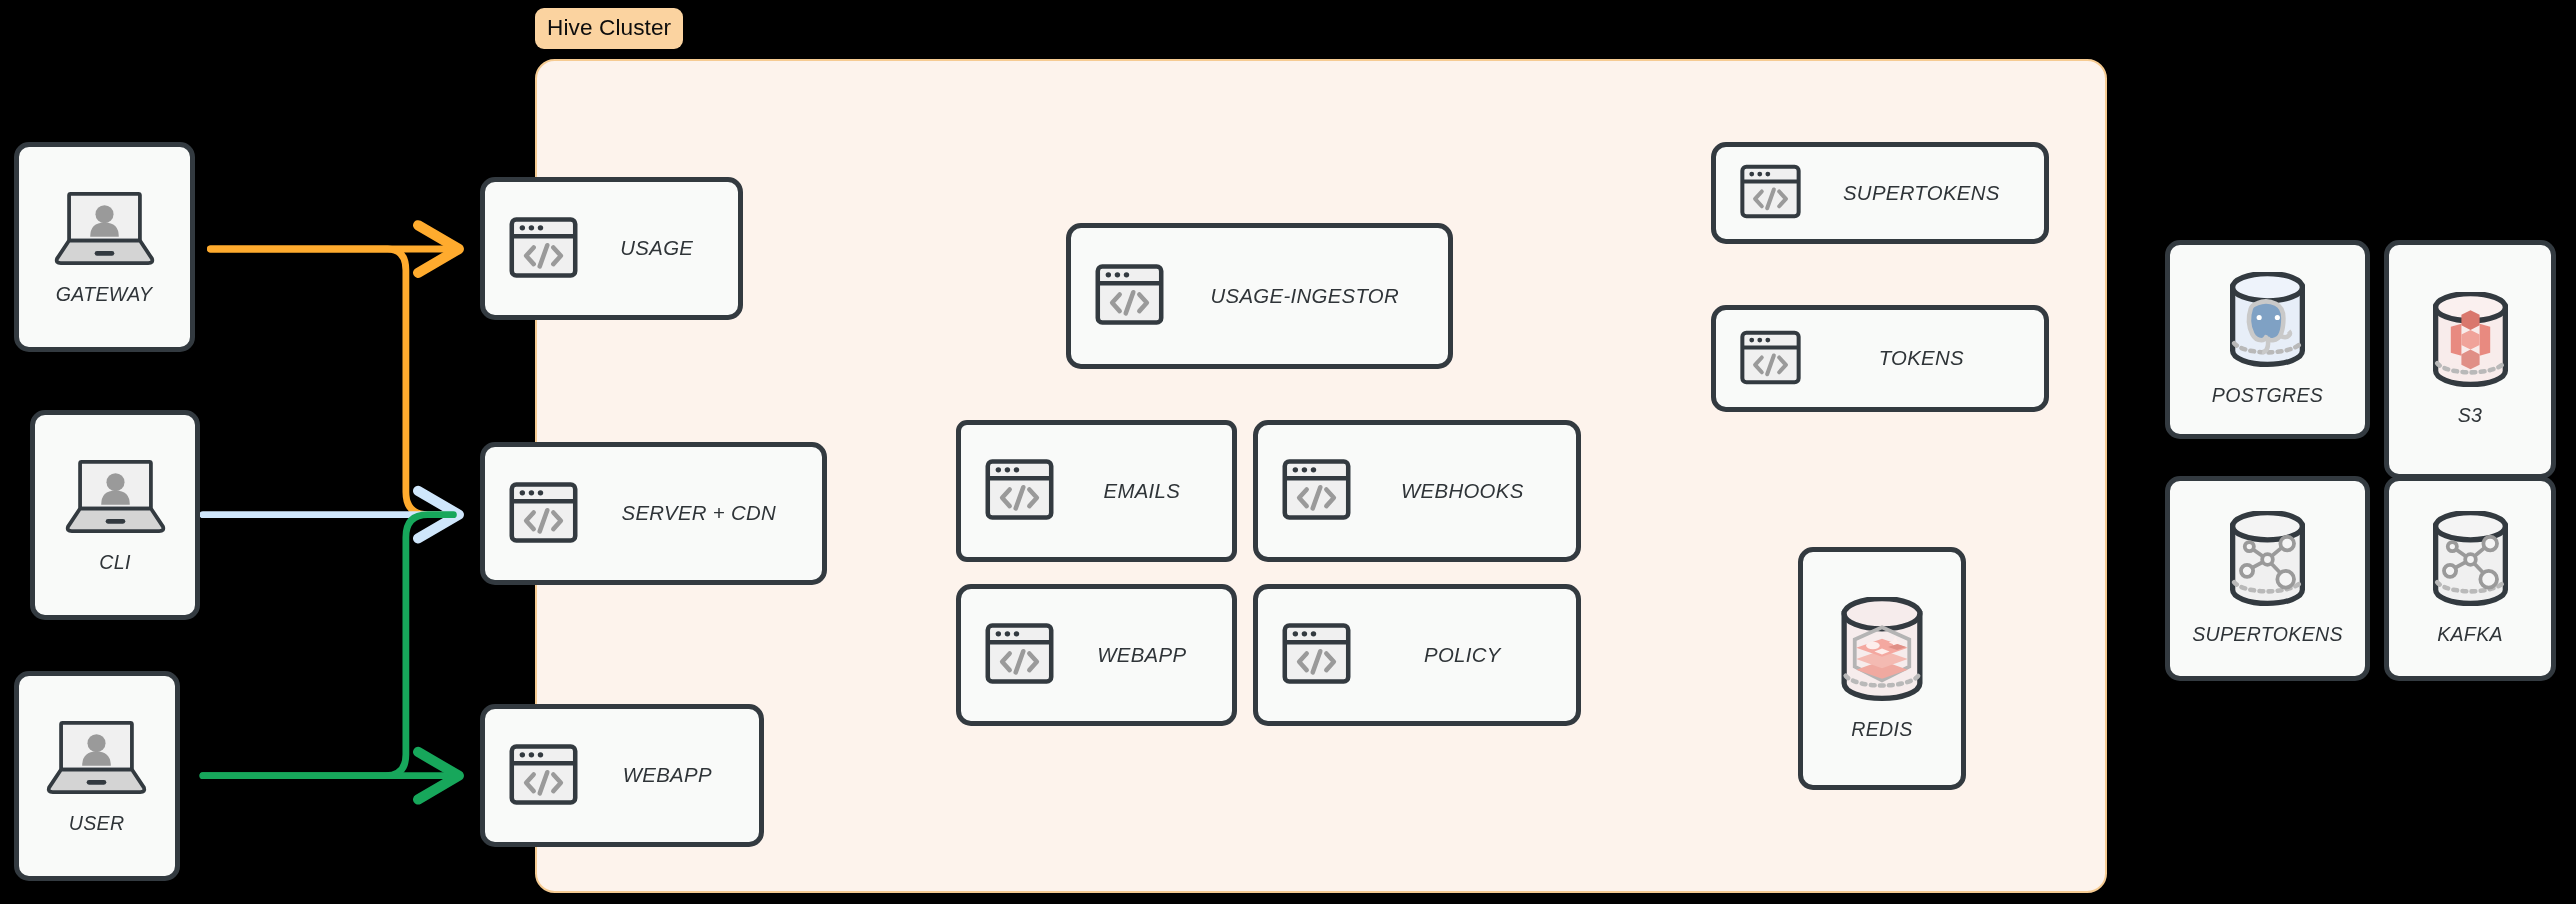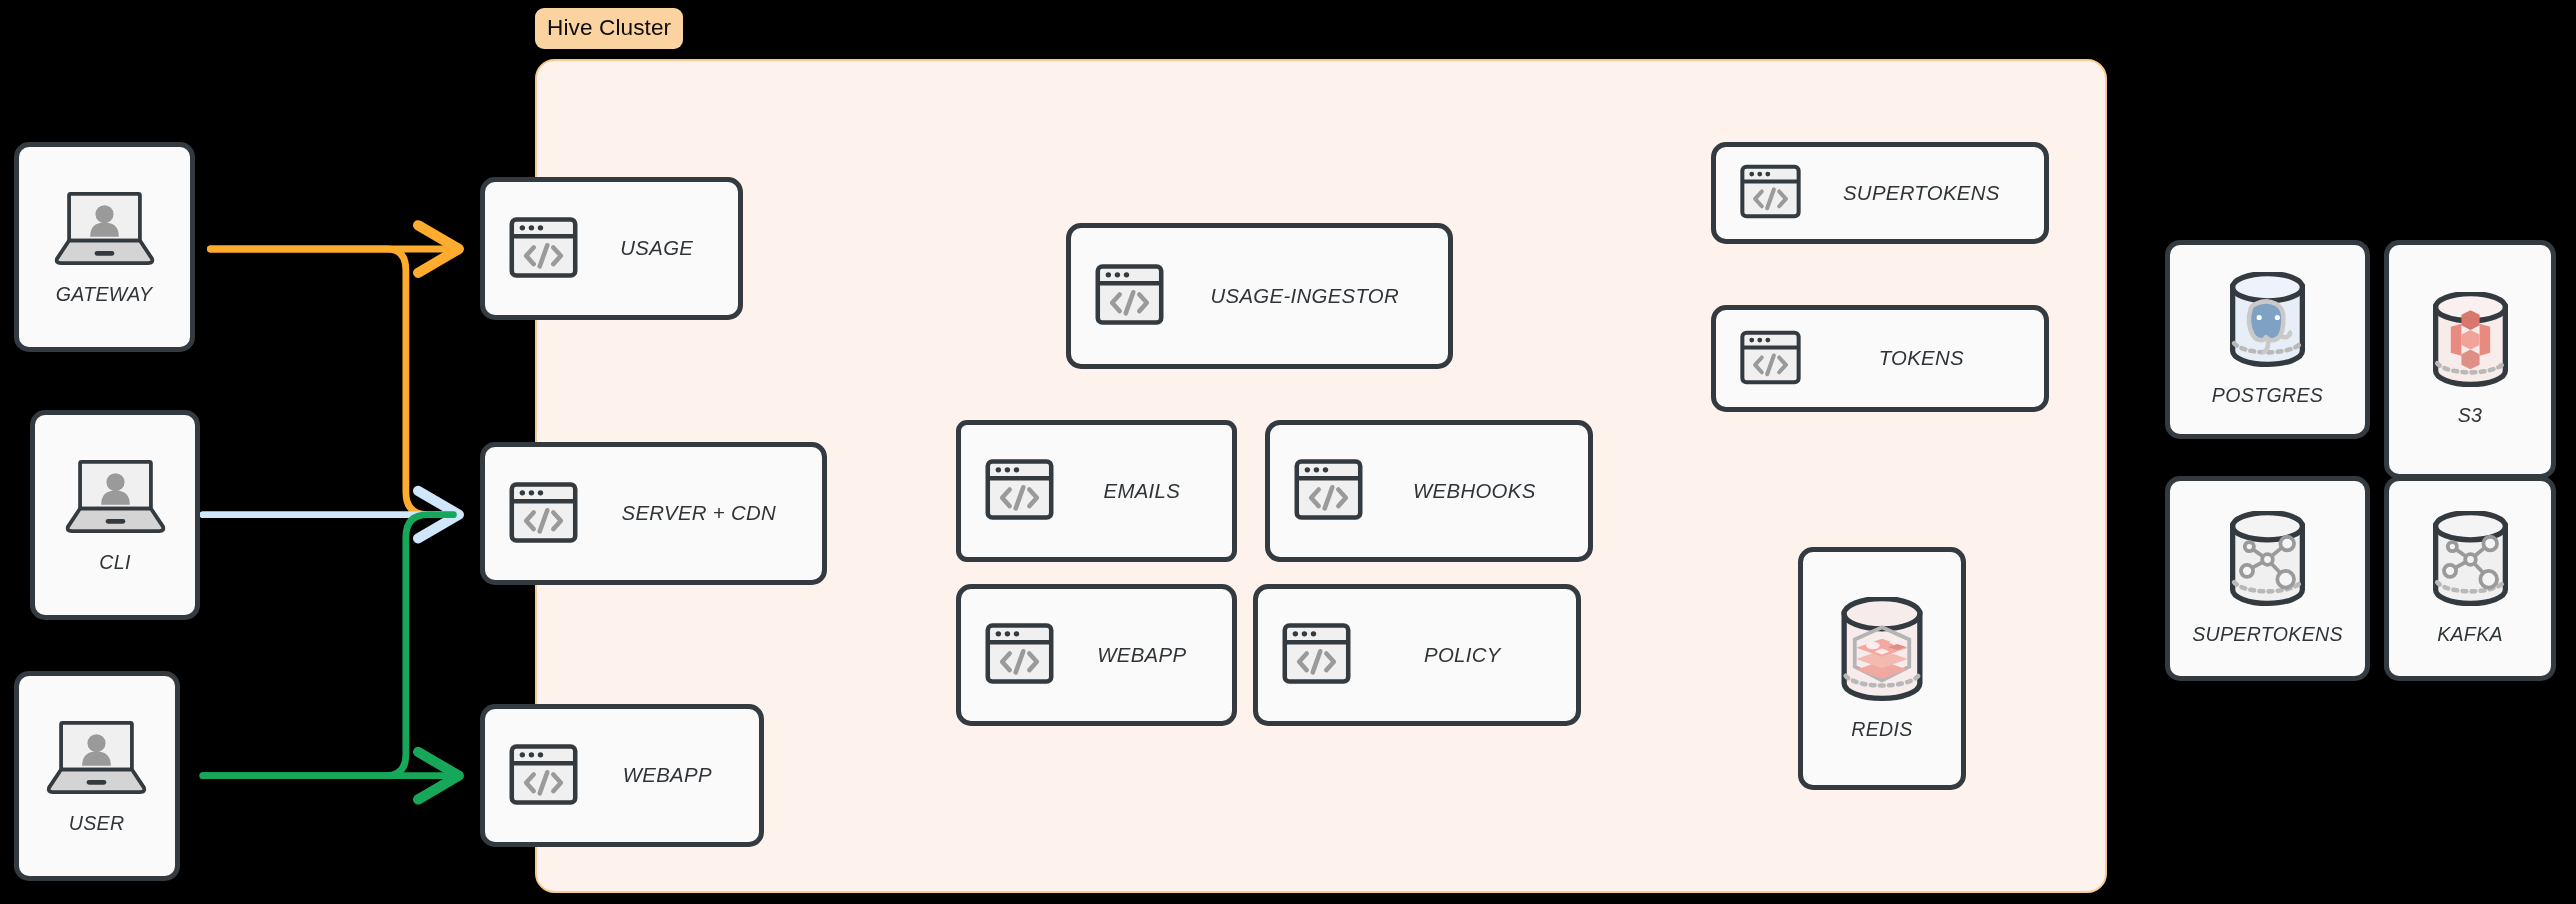--- a/index.html
+++ b/index.html
@@ -227,21 +227,21 @@
         <circle cx="31" cy="21" r="3.6" fill="#333a40"></circle>
         <circle cx="43" cy="21" r="3.6" fill="#333a40"></circle>
         <path d="M34 47 L24 58 L34 69" fill="none" stroke="#9a9a9a" stroke-width="6" stroke-linecap="round" stroke-linejoin="round"></path>
         <path d="M60 47 L70 58 L60 69" fill="none" stroke="#9a9a9a" stroke-width="6" stroke-linecap="round" stroke-linejoin="round"></path>
         <line x1="52" y1="44" x2="42" y2="72" stroke="#9a9a9a" stroke-width="6" stroke-linecap="round"></line>
       </svg>
     </span>
     <span class="nlabel">EMAILS</span>
   </div>
 
-  <div class="node h" style="left:1253px; top:420px; width:328px; height:142px;margin-left:12px;">
+  <div class="node h" style="left:1253px; top:420px; width:328px; height:142px;">
     <span class="nicon">
       <svg width="71" height="71" viewBox="0 0 94 94" xmlns="http://www.w3.org/2000/svg">
         <rect x="5" y="10" width="84" height="74" rx="6" fill="#f0f0f0" stroke="#333a40" stroke-width="6"></rect>
         <line x1="5" y1="32" x2="89" y2="32" stroke="#333a40" stroke-width="6"></line>
         <circle cx="19" cy="21" r="3.6" fill="#333a40"></circle>
         <circle cx="31" cy="21" r="3.6" fill="#333a40"></circle>
         <circle cx="43" cy="21" r="3.6" fill="#333a40"></circle>
         <path d="M34 47 L24 58 L34 69" fill="none" stroke="#9a9a9a" stroke-width="6" stroke-linecap="round" stroke-linejoin="round"></path>
         <path d="M60 47 L70 58 L60 69" fill="none" stroke="#9a9a9a" stroke-width="6" stroke-linecap="round" stroke-linejoin="round"></path>
         <line x1="52" y1="44" x2="42" y2="72" stroke="#9a9a9a" stroke-width="6" stroke-linecap="round"></line>

